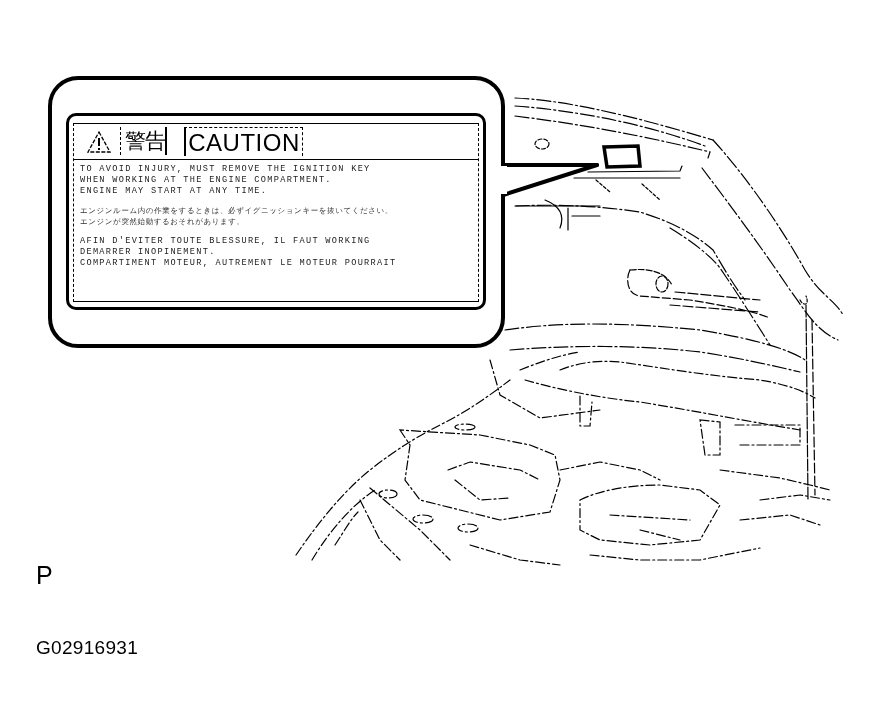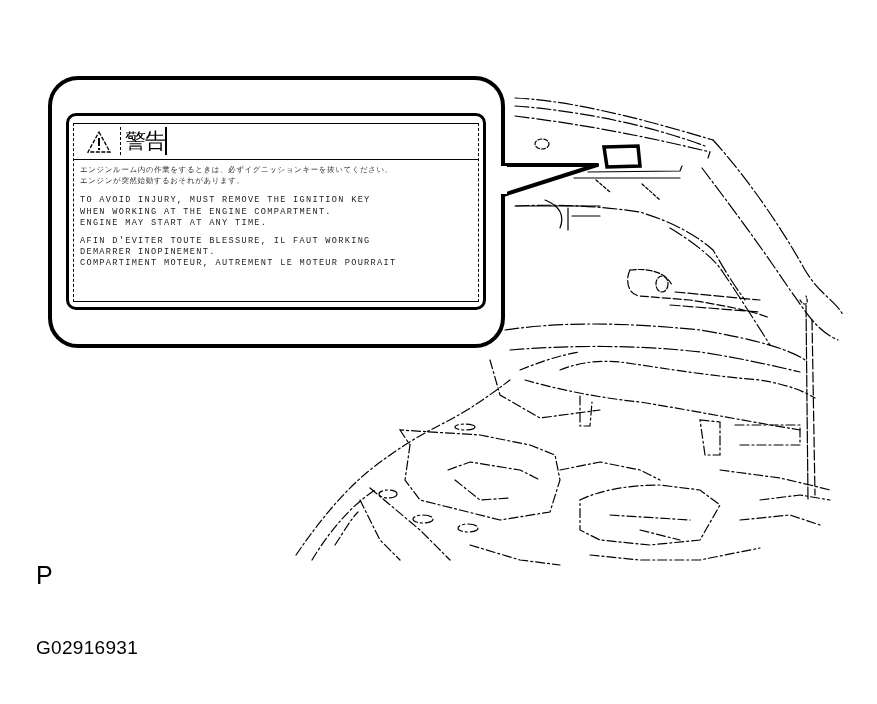--- a/index.html
+++ b/index.html
@@ -253,30 +253,31 @@
 
 <div class="label">
   <div class="label-inner">
     <div class="label-header">
       <svg class="warn-tri" viewBox="0 0 26 24">
         <path d="M13 2 L24 22 L2 22 Z" fill="none" stroke="#000" stroke-width="1.3" stroke-dasharray="4 1.5"></path>
         <rect x="12" y="8" width="2" height="8" fill="#000"></rect>
         <rect x="12" y="18" width="2" height="2" fill="#000"></rect>
       </svg>
       <div class="kanji-box">警告</div>
+      <div class="caution-box">CAUTION</div>
     </div>
     <div class="label-body">
-      <div class="para jp">
-        <span class="line">エンジンルーム内の作業をするときは、必ずイグニッションキーを抜いてください。</span>
-        <span class="line">エンジンが突然始動するおそれがあります。</span>
-      </div>
       <div class="para">
         <span class="line">TO AVOID INJURY, MUST REMOVE THE IGNITION KEY</span>
         <span class="line">WHEN WORKING AT THE ENGINE COMPARTMENT.</span>
         <span class="line">ENGINE MAY START AT ANY TIME.</span>
+      </div>
+      <div class="para jp">
+        <span class="line">エンジンルーム内の作業をするときは、必ずイグニッションキーを抜いてください。</span>
+        <span class="line">エンジンが突然始動するおそれがあります。</span>
       </div>
       <div class="para">
         <span class="line">AFIN D'EVITER TOUTE BLESSURE, IL FAUT WORKING</span>
         <span class="line">DEMARRER INOPINEMENT.</span>
         <span class="line">COMPARTIMENT MOTEUR, AUTREMENT LE MOTEUR POURRAIT</span>
       </div>
     </div>
   </div>
 </div>
 

